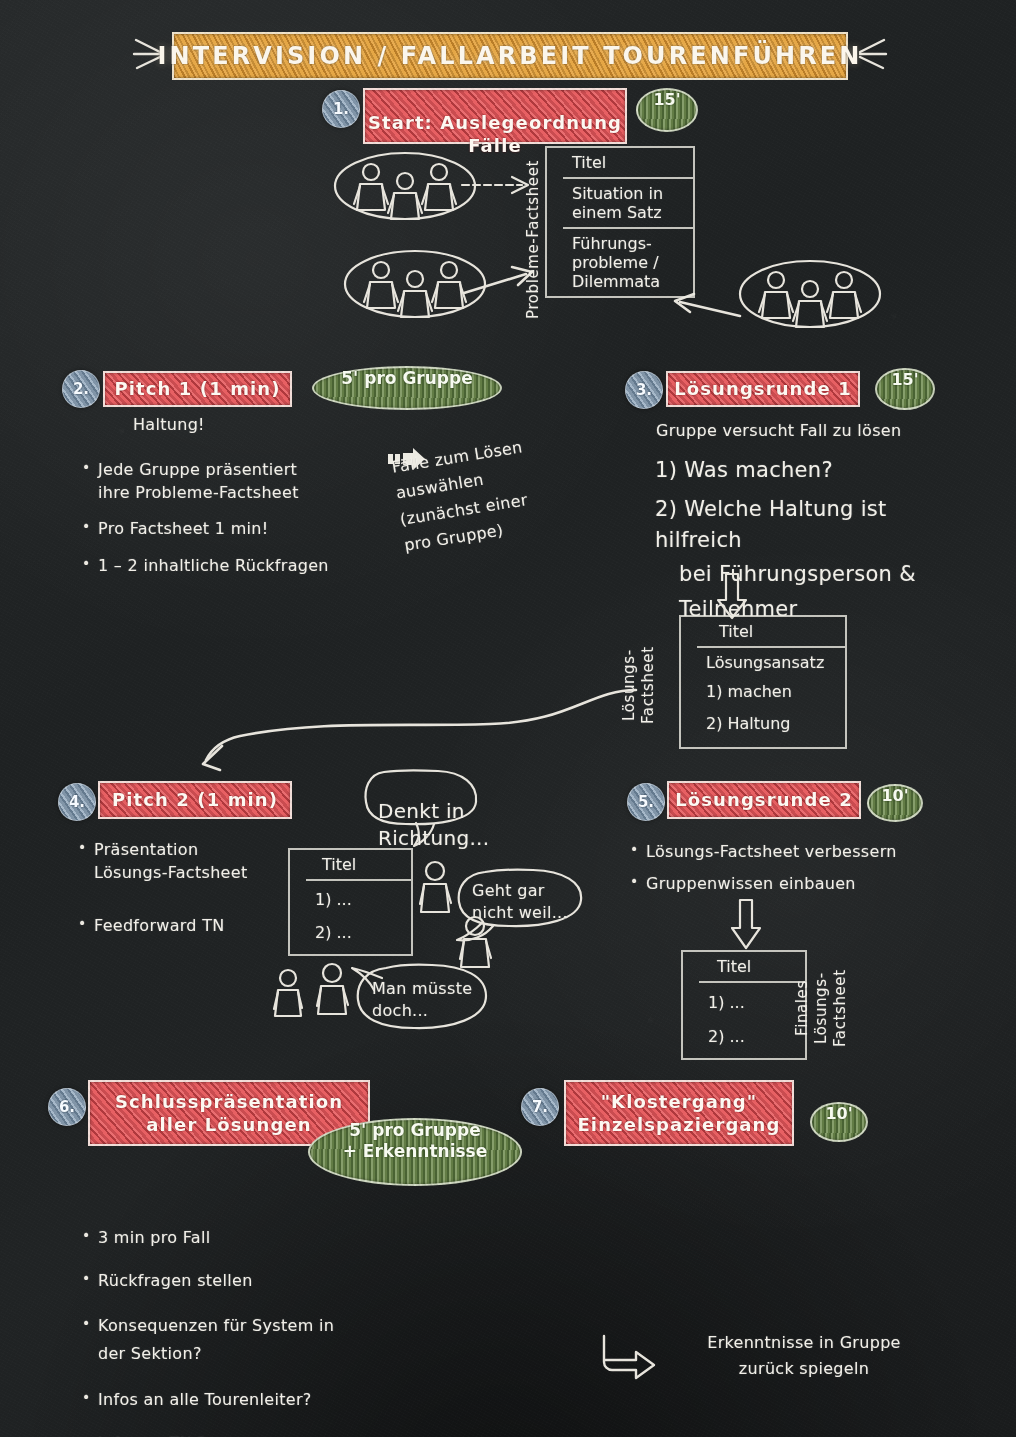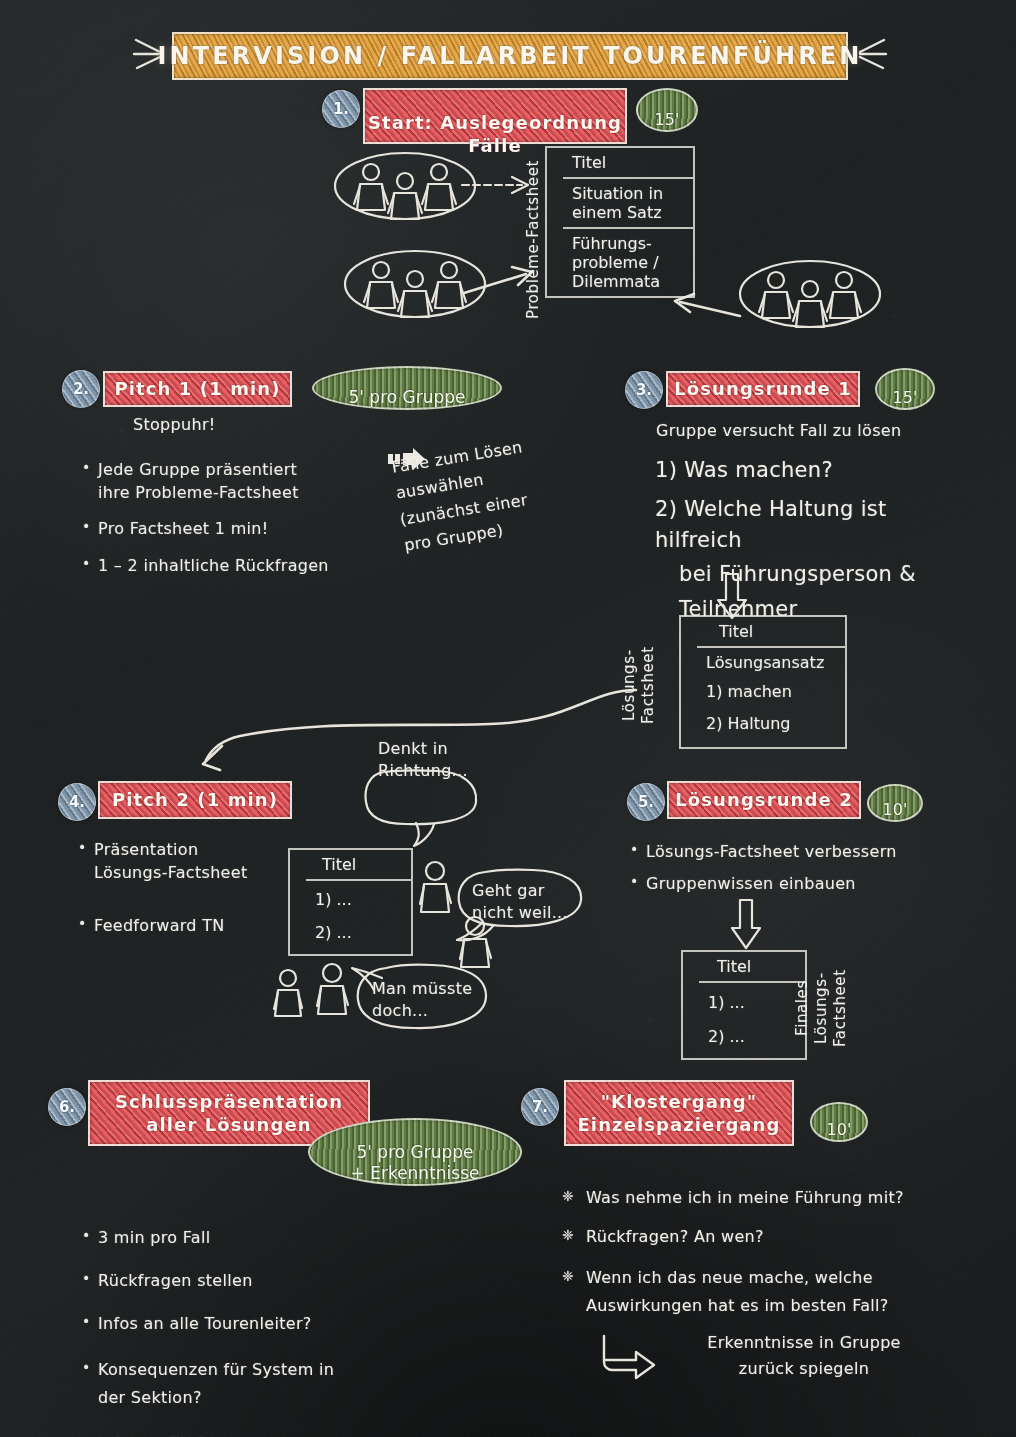--- a/index.html
+++ b/index.html
@@ -85,22 +85,22 @@
     box-shadow:0 0 4px rgba(0,0,0,.4);
   }
   
   .greenpill{
     border-radius:50%;
     background-color:#6d8a4d;
     background-image:repeating-linear-gradient(91deg,
         rgba(25,45,15,.42) 0 2px, rgba(255,255,255,.17) 2px 4px,
         rgba(0,0,0,.10) 4px 6px);
     border:2px solid rgba(238,240,228,.75);
-    display:flex;align-items:flex-end;justify-content:center;text-align:center;
-    color:#f7faf0;font-weight:400;
+    display:flex;align-items:flex-start;justify-content:center;text-align:center;
+    color:#f7faf0;font-weight:700;
     text-shadow:0 0 2px rgba(20,40,10,.8);
     line-height:1.25;
     box-shadow:0 0 3px rgba(0,0,0,.4) inset;
   }
   
   .sheet{border:2px solid rgba(238,236,228,.80);padding-left:16px;}
   .sheet .row{
     padding:5px 9px;font-size:16px;color:#f1efe8;
     text-shadow:0 0 1.5px rgba(255,255,255,.3);
   }
@@ -248,21 +248,21 @@
 
   <div class="abs numdisc" style="left:62px;top:370px;">
     <span>2.</span>
   </div>
   <div class="abs redbox" style="left:103px;top:371px;width:185px;height:32px;">
     <span class="lbl">Pitch 1 (1 min)</span>
   </div>
   <div class="abs greenpill" style="left:312px;top:366px;width:186px;height:40px;font-size:17px;">
     <span>5' pro Gruppe</span>
   </div>
-  <div class="abs chalk txt" style="left:133px;top:414px;">Stoppuhr!</div>
+  <div class="abs chalk txt" style="left:133px;top:414px;">Haltung!</div>
   <ul class="abs chalk bul" style="left:82px;top:458px;width:300px;">
     <li style="white-space:pre-line;">Jede Gruppe präsentiert
 ihre Probleme-Factsheet</li>
     <li>Pro Factsheet 1 min!</li>
     <li>1 – 2 inhaltliche Rückfragen</li>
   </ul>
 
   <div class="abs" style="left:386px;top:446px;">
     <svg width="40" height="26" viewBox="0 0 40 26">
       <path d="M2 8 h5 v10 h-5 z M9 8 h5 v10 h-5 z" fill="#eceae2"></path>
@@ -330,21 +330,21 @@
     <div class="row div" style="padding-top:9px;">1) ...</div>
     <div class="row" style="padding-top:9px;padding-bottom:12px;">2) ...</div>
   </div>
 
   <div class="abs" style="left:362px;top:768px;">
     <svg width="120" height="80" viewBox="0 0 120 80">
       <path class="stroke" stroke-width="2.2" d="M22 4 C6 6, 2 22, 4 34 C6 50, 22 56, 44 56 C70 57, 112 54, 114 34 C116 16, 100 4, 76 3 C56 2, 36 2, 22 4 Z"></path>
       <path class="stroke" stroke-width="2.2" d="M54 55 C58 64, 58 70, 52 78 C62 74, 70 64, 72 56"></path>
     </svg>
   </div>
-  <div class="abs chalk" style="left:378px;top:738px;width:100px;font-size:16px;line-height:1.35;white-space:pre-line;">Denkt in
+  <div class="abs chalk" style="left:378px;top:798px;width:100px;font-size:20px;line-height:1.35;white-space:pre-line;">Denkt in
 Richtung...</div>
 
   <div class="abs" style="left:418px;top:860px;">
     <svg width="40" height="58" viewBox="0 0 40 58">
       <g class="stroke" stroke-width="2.2">
         <circle cx="17" cy="11" r="9"></circle>
           <path d="M6 24 h22 l3 28 h-28 z"></path>
           <path d="M6 26 l-4 18 M28 26 l5 17"></path>
       </g>
     </svg>
@@ -433,42 +433,36 @@
     <span class="lbl" style="white-space:pre-line;">Schlusspräsentation
 aller Lösungen</span>
   </div>
   <div class="abs greenpill" style="left:308px;top:1118px;width:210px;height:64px;font-size:17px;white-space:pre-line;">
     <span>5' pro Gruppe
 + Erkenntnisse</span>
   </div>
   <ul class="abs chalk bul" style="left:82px;top:1178px;width:330px;margin-top:48px;">
     <li style="margin-bottom:20px;">3 min pro Fall</li>
     <li style="margin-bottom:20px;">Rückfragen stellen</li>
-    <li style="margin-bottom:20px;">Infos an alle Tourenleiter?</li>
     <li style="margin-bottom:20px;white-space:pre-line;line-height:1.75;">Konsequenzen für System in
 der Sektion?</li>
+    <li style="margin-bottom:20px;">Infos an alle Tourenleiter?</li>
     <li>Infos an TN ?</li>
   </ul>
 
   <div class="abs numdisc" style="left:521px;top:1088px;">
     <span>7.</span>
   </div>
   <div class="abs redbox" style="left:564px;top:1080px;width:226px;height:62px;">
     <span class="lbl" style="white-space:pre-line;">"Klostergang"
 Einzelspaziergang</span>
   </div>
   <div class="abs greenpill" style="left:810px;top:1102px;width:54px;height:36px;font-size:16px;">
     <span>10'</span>
   </div>
-  <ul class="abs chalk flow" style="left:562px;top:1186px;width:400px;">
-    <li style="margin-bottom:16px;">Was nehme ich in meine Führung mit?</li>
-    <li style="margin-bottom:16px;">Rückfragen? An wen?</li>
-    <li style="white-space:pre-line;line-height:1.75;">Wenn ich das neue mache, welche
-Auswirkungen hat es im besten Fall?</li>
-  </ul>
 
   <div class="abs" style="left:600px;top:1332px;">
     <svg width="62" height="46" viewBox="0 0 62 46">
       <path class="stroke" stroke-width="2.4" d="M4 4 v24 h32 v-8 l18 13 l-18 13 v-8 H12 a8 8 0 0 1 -8 -8 z"></path>
     </svg>
   </div>
   <div class="abs chalk" style="left:674px;top:1330px;width:260px;font-size:16px;line-height:1.6;white-space:pre-line;text-align:center;">Erkenntnisse in Gruppe
 zurück spiegeln</div>
 
 </div>

